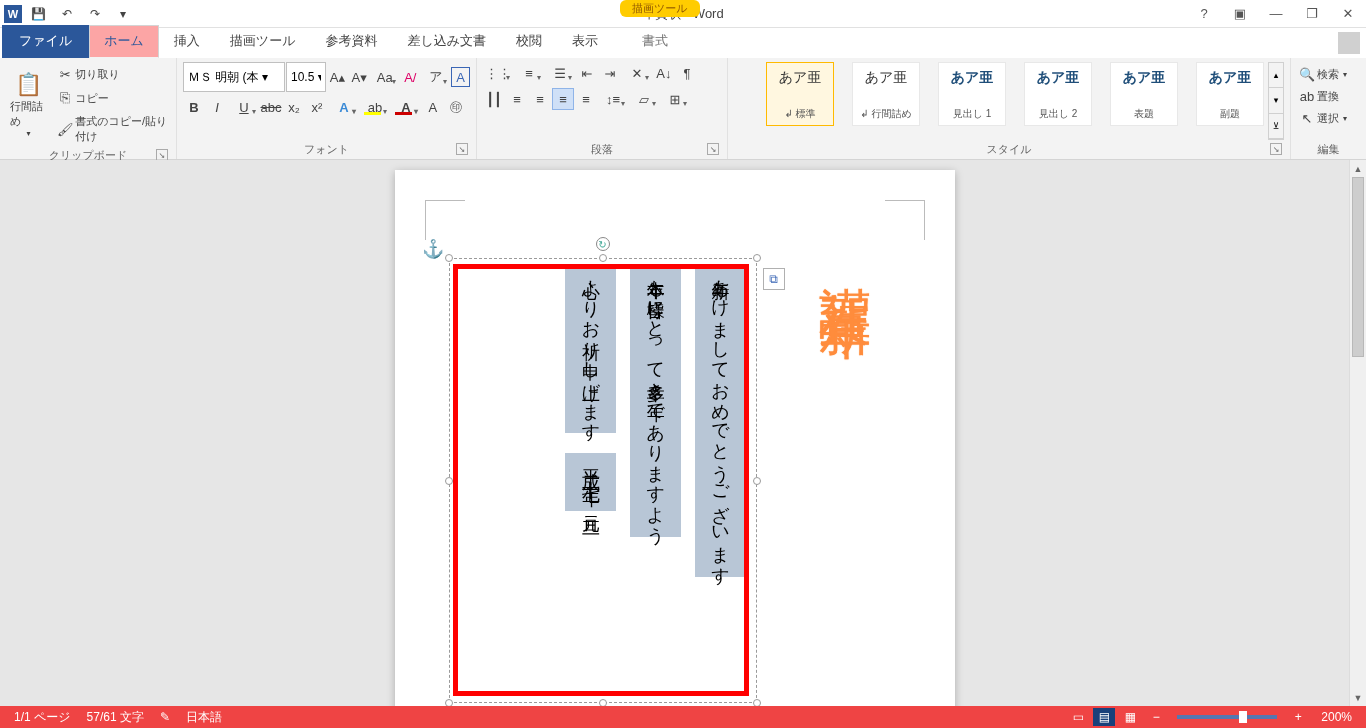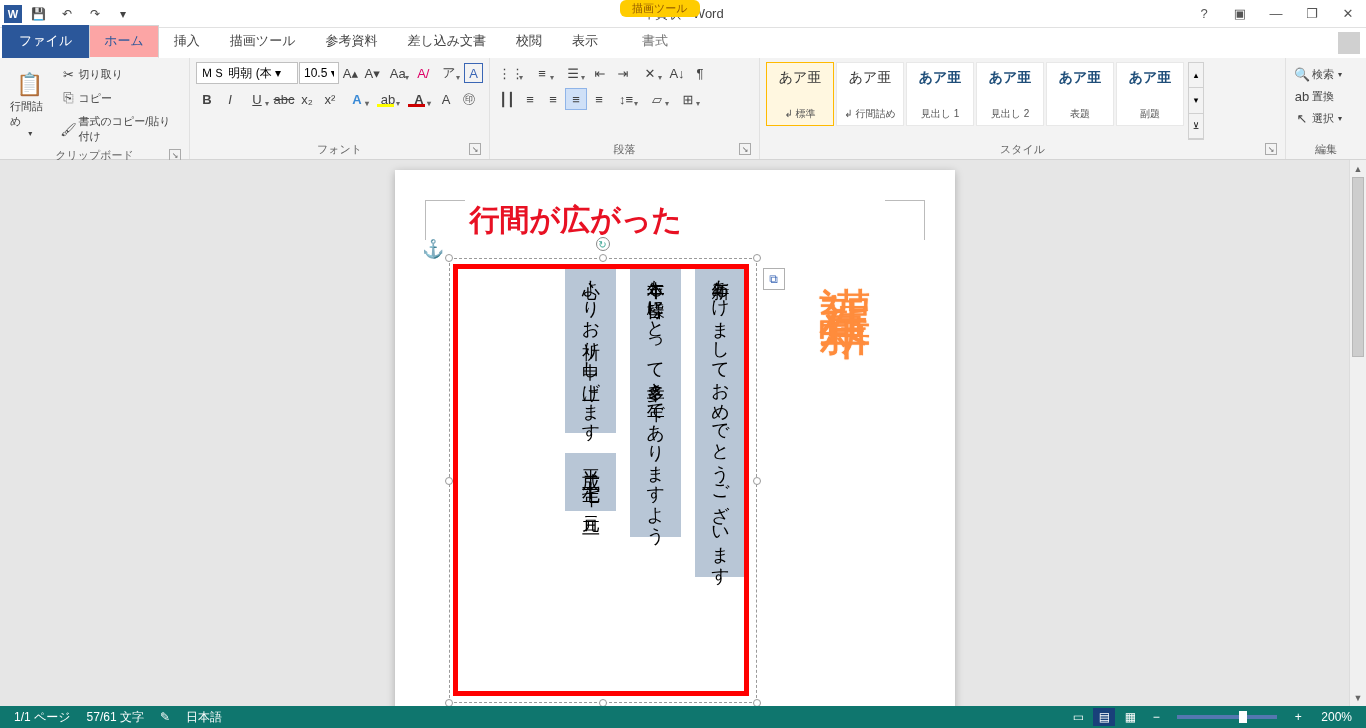--- a/index.html
+++ b/index.html
@@ -29,31 +29,31 @@
 .group { border-right: 1px solid #e1e1e1; padding: 4px 6px 2px; display: flex; flex-direction: column; position: relative; }
 .group-body { flex: 1; display: flex; gap: 4px; }
 .group-label { text-align: center; font-size: 11px; color: #666; padding-top: 2px; position: relative; }
 .dlg-launcher { position: absolute; right: 2px; bottom: 2px; width: 12px; height: 12px; border: 1px solid #aaa; font-size: 8px; display: flex; align-items: center; justify-content: center; color: #666; cursor: pointer; }
 
 .big-btn { display: flex; flex-direction: column; align-items: center; justify-content: center; padding: 2px 4px; cursor: pointer; font-size: 11px; color: #444; min-width: 42px; }
 .big-btn .ico { width: 28px; height: 28px; display: flex; align-items: center; justify-content: center; font-size: 22px; }
 .small-row { display: flex; align-items: center; gap: 2px; font-size: 11px; color: #444; cursor: pointer; padding: 2px; }
 .small-row .ico { width: 16px; height: 16px; display: flex; align-items: center; justify-content: center; font-size: 13px; }
 
-.font-sel, .size-sel { border: 1px solid #c0c0c0; background: #fff; height: 22px; font-size: 12px; padding: 0 4px; }
+.font-sel, .size-sel { border: 1px solid #c0c0c0; background: #fff; height: 30px; font-size: 12px; padding: 0 4px; }
 .font-sel { width: 102px; }
 .size-sel { width: 40px; }
 .rbtn { width: 22px; height: 22px; border: 1px solid transparent; display: inline-flex; align-items: center; justify-content: center; cursor: pointer; font-size: 13px; color: #444; }
 .rbtn.drop { width: 30px; position: relative; }
 .rbtn.drop::after { content: "▾"; font-size: 8px; position: absolute; right: 2px; bottom: 1px; color: #666; }
 .rbtn.active { background: #cfe0f7; border: 1px solid #8fb4e8; }
 .row { display: flex; align-items: center; gap: 1px; }
 .col { display: flex; flex-direction: column; gap: 2px; }
 
-.style-gallery { display: flex; gap: 2px; align-items: flex-start; }
+.style-gallery { display: flex; gap: 18px; align-items: flex-start; margin-left: 32px; }
 .style-item { width: 68px; height: 64px; border: 1px solid #e8e8e8; background: #fff; display: flex; flex-direction: column; align-items: center; justify-content: space-between; padding: 6px 2px 4px; cursor: pointer; font-size: 11px; }
 .style-item.sel { border: 1px solid #ffba00; background: #fff7e0; }
 .style-preview { font-size: 14px; color: #333; }
 .style-preview.heading { color: #1f4e79; font-weight: bold; }
 .style-name { font-size: 10px; color: #555; }
 .gallery-more { width: 16px; display: flex; flex-direction: column; border: 1px solid #d0d0d0; }
 .gallery-more div { flex: 1; display: flex; align-items: center; justify-content: center; font-size: 9px; cursor: pointer; border-bottom: 1px solid #d0d0d0; }
 
 
 .docarea { position: absolute; top: 160px; left: 0; right: 17px; bottom: 22px; background: #e6e6e6; overflow: hidden; }
@@ -80,21 +80,21 @@
 .line4 { letter-spacing: 4px; padding-top: 4px; }
 
 
 .vscroll { position: absolute; top: 160px; right: 0; bottom: 22px; width: 17px; background: #f0f0f0; border-left: 1px solid #dcdcdc; }
 .vscroll .arrow { height: 17px; display: flex; align-items: center; justify-content: center; font-size: 9px; color: #666; cursor: pointer; }
 .vscroll .track { position: absolute; top: 17px; bottom: 17px; left: 0; right: 0; }
 .vscroll .thumb { position: absolute; top: 0; left: 2px; right: 2px; height: 180px; background: #cdcdcd; border: 1px solid #b8b8b8; cursor: pointer; }
 .vscroll .arrow.dn { position: absolute; bottom: 0; left: 0; right: 0; }
 
 
-.statusbar { position: absolute; left: 0; right: 0; bottom: 0; height: 22px; background: #0f766e; color: #fff; display: flex; align-items: center; font-size: 12px; padding: 0 6px; }
+.statusbar { position: absolute; left: 0; right: 0; bottom: 0; height: 22px; background: #ef4444; color: #fff; display: flex; align-items: center; font-size: 12px; padding: 0 6px; }
 .statusbar .sb-item { padding: 0 8px; cursor: pointer; }
 .statusbar .sb-right { margin-left: auto; display: flex; align-items: center; gap: 4px; }
 .view-btn { width: 22px; height: 18px; display: flex; align-items: center; justify-content: center; cursor: pointer; font-size: 12px; }
 .zoom-slider { width: 100px; height: 4px; background: #5577b0; position: relative; margin: 0 6px; }
 .zoom-slider .zthumb { position: absolute; top: -4px; left: 62%; width: 8px; height: 12px; background: #fff; }
 
 .crop-marks { position: absolute; width: 40px; height: 40px; }
 .crop-marks.tl { top: 30px; left: 30px; border-left: 1px solid #bbb; border-top: 1px solid #bbb; }
 .crop-marks.tr { top: 30px; right: 30px; border-right: 1px solid #bbb; border-top: 1px solid #bbb; }
 </style>
@@ -284,21 +284,20 @@
     </div>
     <div class="group-label"><span>編集</span></div>
   </div>
 </div>
 
 <div class="docarea">
   <div class="page">
     <div class="crop-marks tl"></div>
     <div class="crop-marks tr"></div>
 
-    <div class="annotation-label">行間が広がった</div>
 
     <div class="vertical-title">謹賀新年</div>
 
     <span class="anchor-icon">⚓</span>
     <div class="layout-options">⧉</div>
 
     <div class="textbox-frame">
       <div class="rotate-handle">↻</div>
       <div class="textbox-handle h-tl"></div>
       <div class="textbox-handle h-tm"></div>

